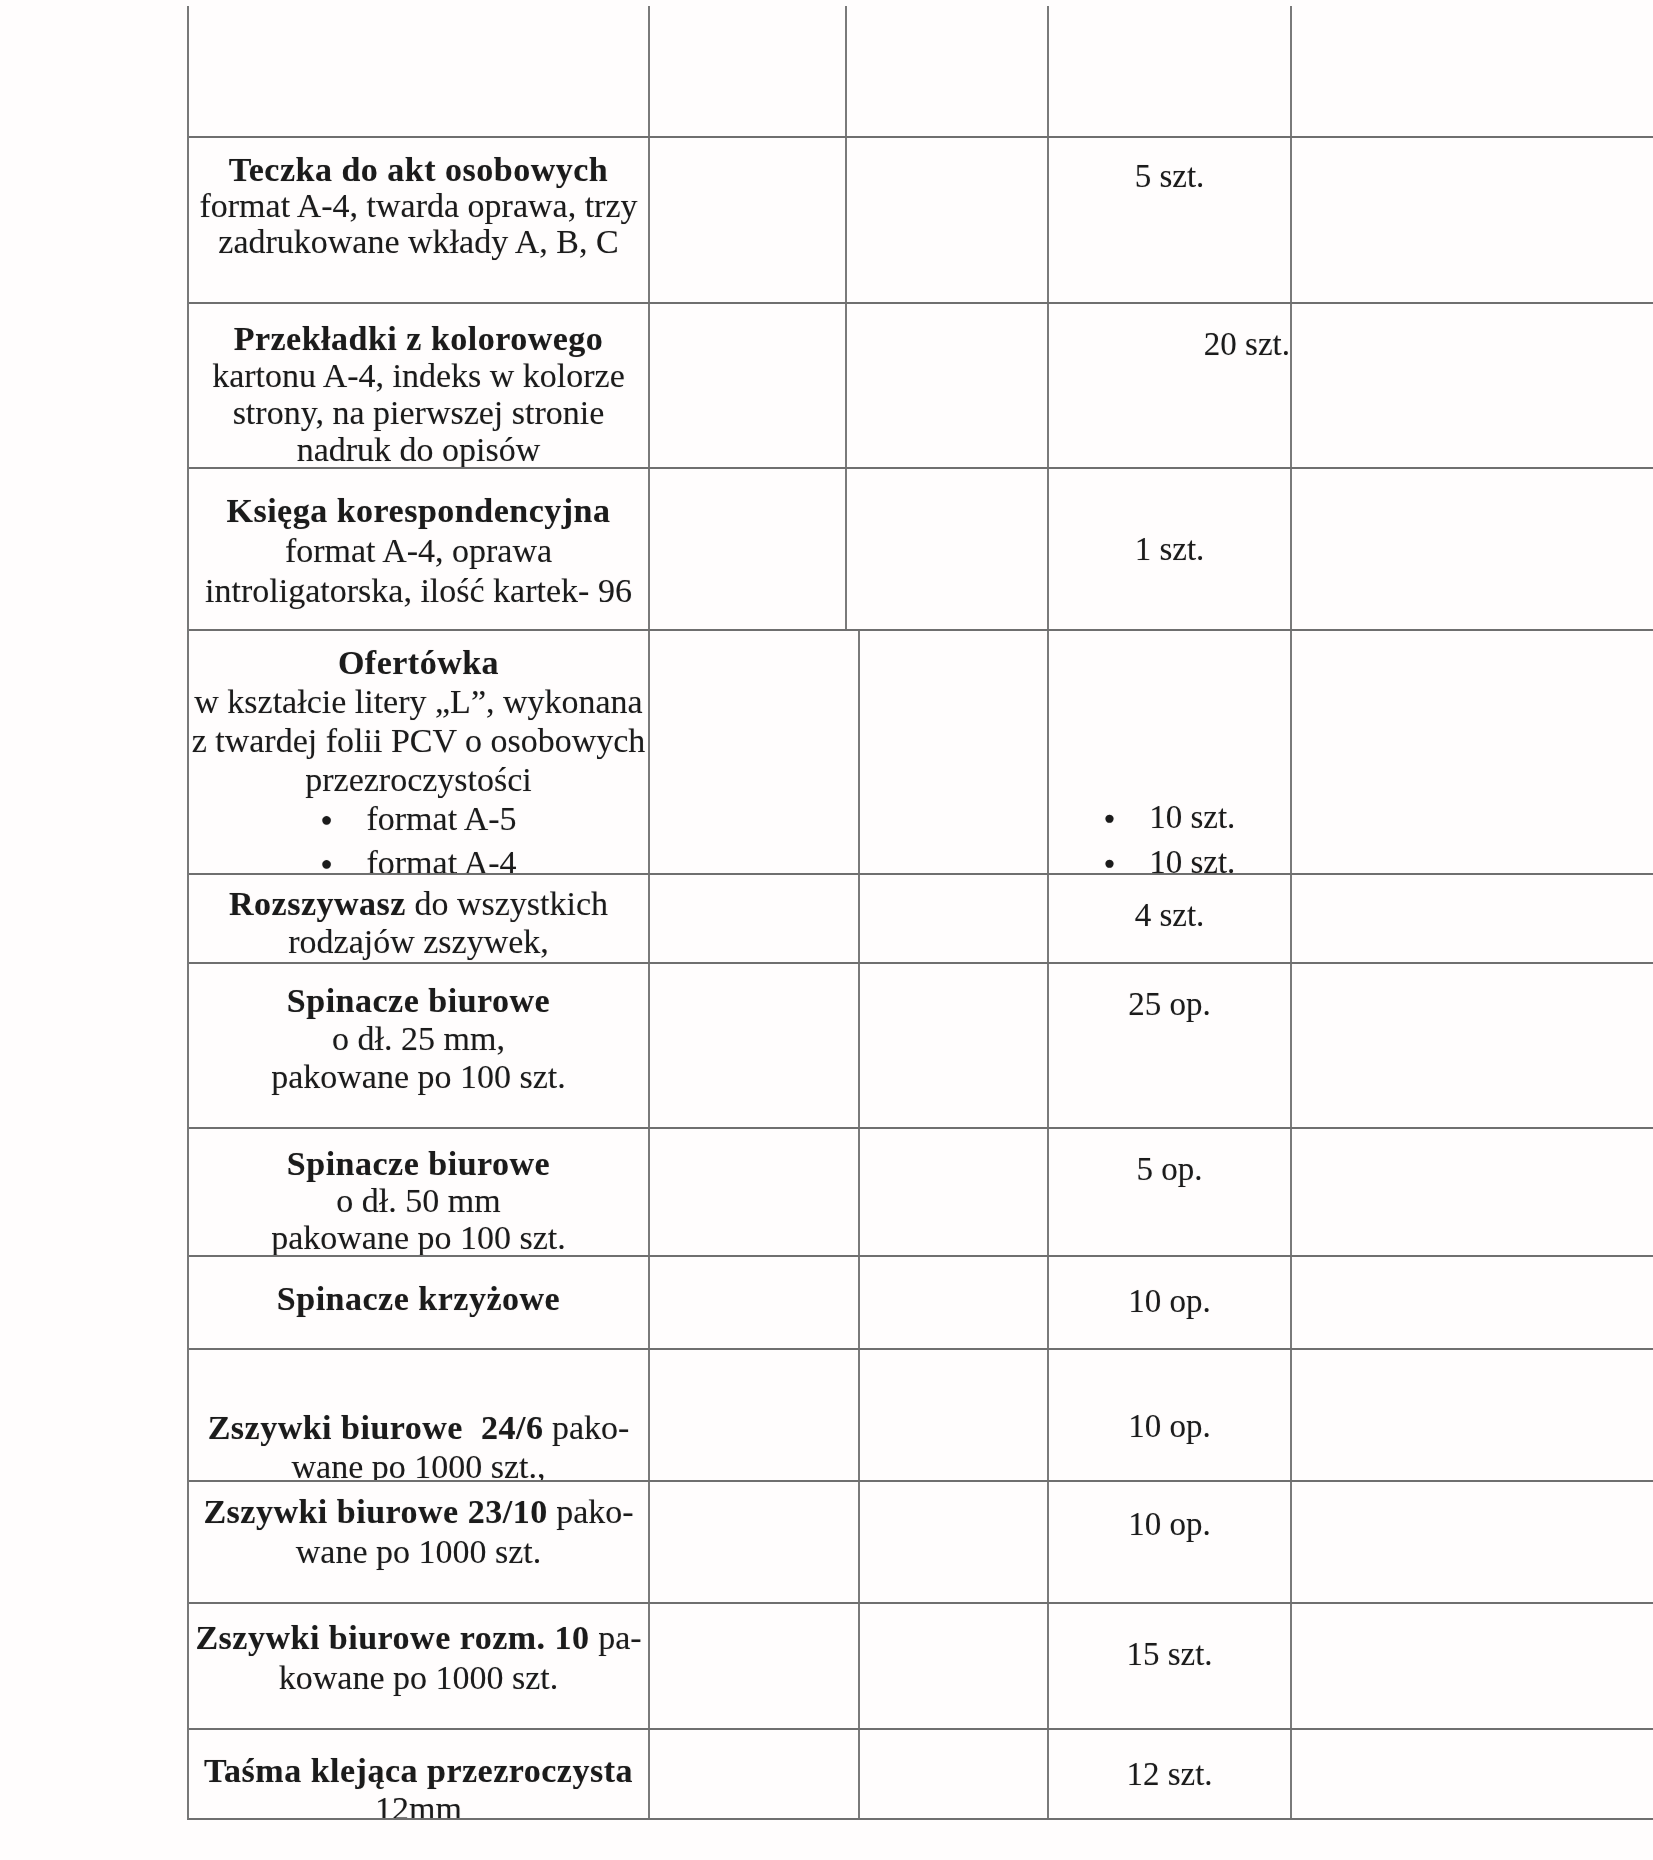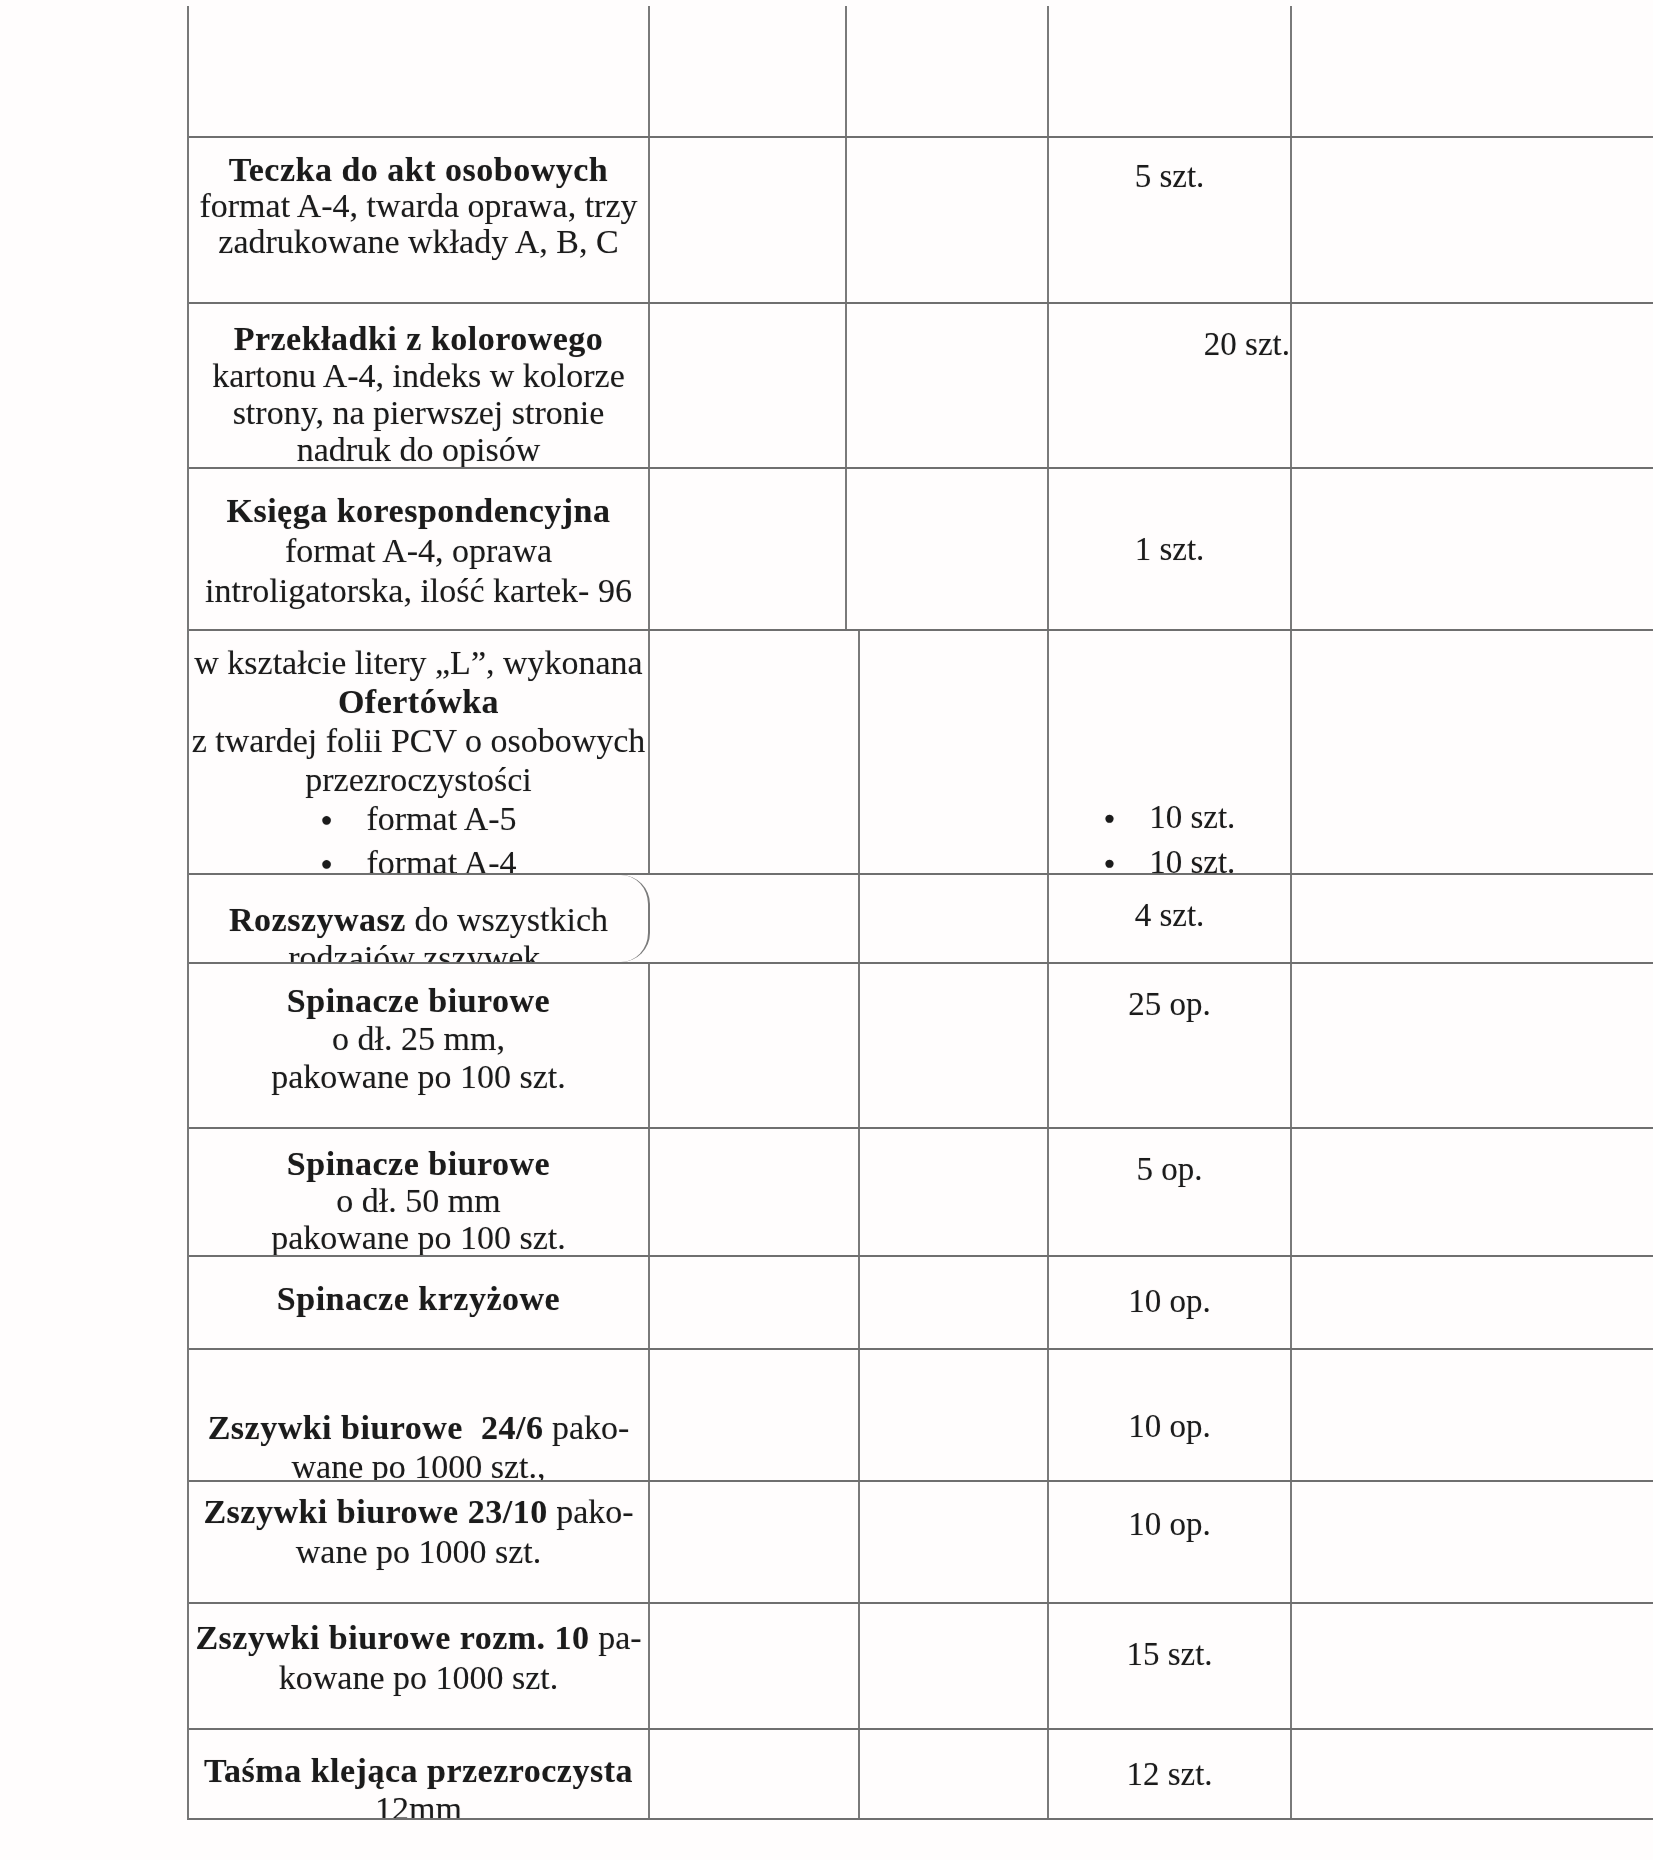--- a/index.html
+++ b/index.html
@@ -109,43 +109,43 @@
         </div>
         <div class="cell" style="width: 197px;"></div>
         <div class="cell" style="width: 202px;"></div>
         <div class="cell qty-cell" style="width: 243px; padding-top: 60px; line-height: 40px;">
           <div class="qty-line"><span>1 szt.</span></div>
         </div>
         <div class="cell last" style="width: 163px;"></div>
       </div>
       <div class="row" style="height: 244px;">
         <div class="cell desc-cell" style="width: 461px; padding-top: 12px; line-height: 39px;">
+          <div class="desc-line"><span class="b">Ofertówka</span></div>
           <div class="desc-line"><span>w kształcie litery „L”, wykonana</span></div>
-          <div class="desc-line"><span class="b">Ofertówka</span></div>
           <div class="desc-line"><span>z twardej folii PCV o osobowych</span></div>
           <div class="desc-line"><span>przezroczystości</span></div>
           <div class="desc-line"><span class="bullet-row"><span class="dot">●</span><span>format A-5</span></span></div>
           <div class="desc-line"><span class="bullet-row"><span class="dot">●</span><span>format A-4</span></span></div>
         </div>
         <div class="cell" style="width: 210px;"></div>
         <div class="cell" style="width: 189px;"></div>
         <div class="cell qty-cell" style="width: 243px; padding-top: 166px; line-height: 40px;">
           <div class="qty-line"><span class="bullet-row qty-bullet">
               <span class="dot">●</span>
               <span>10 szt.</span>
             </span></div>
           <div class="qty-line"><span class="bullet-row qty-bullet">
               <span class="dot">●</span>
               <span>10 szt.</span>
             </span></div>
         </div>
         <div class="cell last" style="width: 163px;"></div>
       </div>
       <div class="row" style="height: 89px;">
-        <div class="cell desc-cell" style="width: 461px; padding-top: 26px; line-height: 38px; border-radius: 29px;">
+        <div class="cell desc-cell" style="width: 461px; padding-top: 10px; line-height: 38px;">
           <div class="desc-line"><span class="b">Rozszywasz</span><span> do wszystkich</span></div>
           <div class="desc-line"><span>rodzajów zszywek,</span></div>
         </div>
         <div class="cell" style="width: 210px;"></div>
         <div class="cell" style="width: 189px;"></div>
         <div class="cell qty-cell" style="width: 243px; padding-top: 20px; line-height: 40px;">
           <div class="qty-line"><span>4 szt.</span></div>
         </div>
         <div class="cell last" style="width: 163px;"></div>
       </div>

